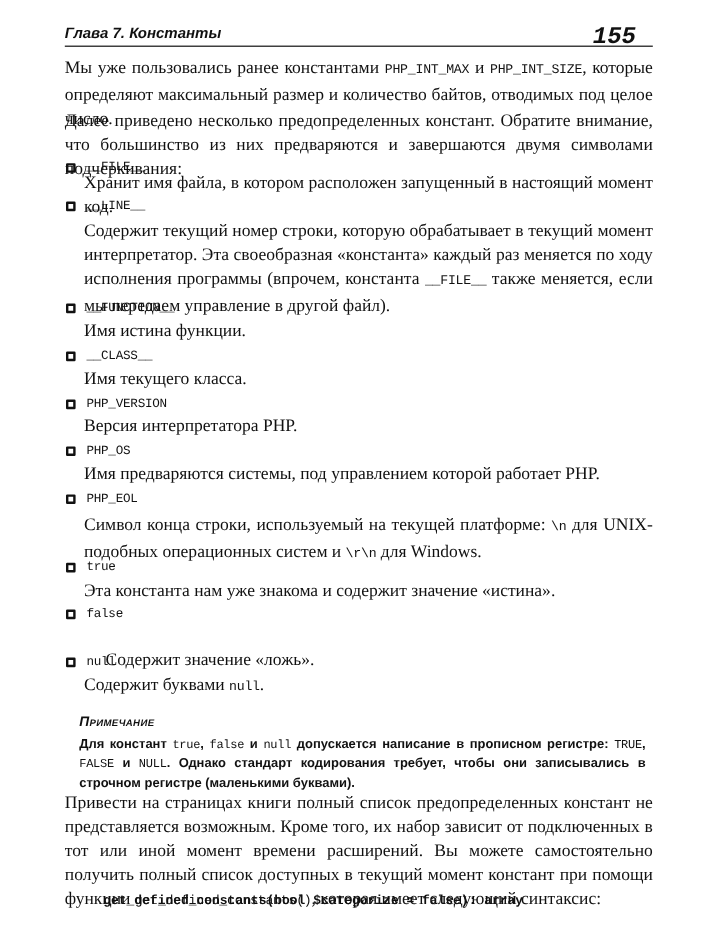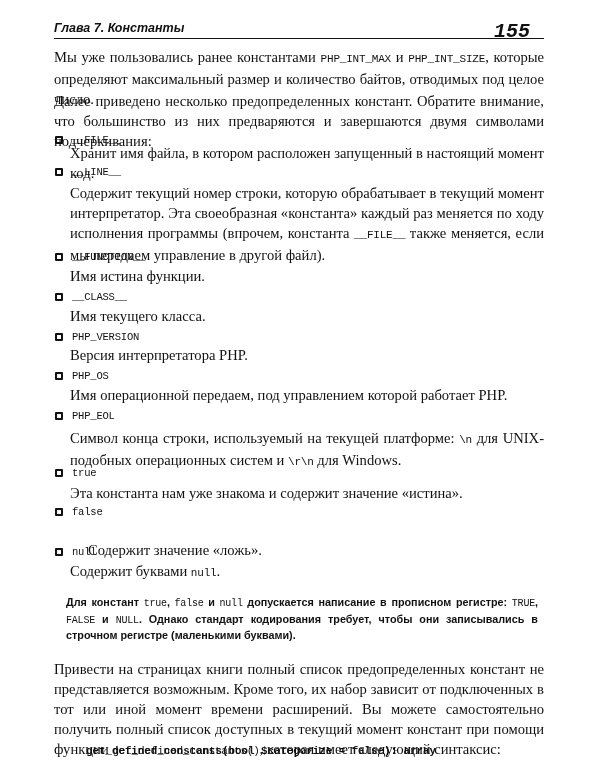--- a/index.html
+++ b/index.html
@@ -61,21 +61,21 @@
   <div class="item-head" style="top:328px;">
     <span class="bullet"></span>
     <span class="code">PHP_VERSION</span>
   </div>
   <p class="item-desc body-text" style="top:345px;margin:0;">Версия интерпретатора PHP.</p>
 
   <div class="item-head" style="top:367px;">
     <span class="bullet"></span>
     <span class="code">PHP_OS</span>
   </div>
-  <p class="item-desc body-text" style="top:385px;margin:0;">Имя операционной передаем, под управлением которой работает PHP.</p>
+  <p class="item-desc body-text" style="top:385px;margin:0;">Имя предваряются системы, под управлением которой работает PHP.</p>
 
   <div class="item-head" style="top:407px;">
     <span class="bullet"></span>
     <span class="code">PHP_EOL</span>
   </div>
   <p class="item-desc body-text" style="top:428px;margin:0;"><span>Символ конца строки, используемый на текущей платформе: </span><span class="code">\n</span><span> для UNIX-подобных операционных систем и </span><span class="code">\r\n</span><span> для Windows.</span></p>
 
   <div class="item-head" style="top:464px;">
     <span class="bullet"></span>
     <span class="code">true</span>
@@ -88,20 +88,21 @@
   </div>
   <p class="item-desc body-text" style="top:522px;margin:18px;">Содержит значение «ложь».</p>
 
   <div class="item-head" style="top:543px;">
     <span class="bullet"></span>
     <span class="code">null</span>
   </div>
   <p class="item-desc body-text" style="top:561px;margin:0;"><span>Содержит буквами </span><span class="code">null</span><span>.</span></p>
 
   <div class="note" style="top:595px;">
+    <div class="note-title">Примечание</div>
     <div><span>Для констант </span><span class="code">true</span><span>, </span><span class="code">false</span><span> и </span><span class="code">null</span><span> допускается написание в прописном регистре: </span><span class="code">TRUE</span><span>, </span><span class="code">FALSE</span><span> и </span><span class="code">NULL</span><span>. Однако стандарт кодирования требует, чтобы они записывались в строчном регистре (маленькими буквами).</span></div>
   </div>
 
   <p class="para body-text" style="top:659px;margin:0;"><span>Привести на страницах книги полный список предопределенных констант не представляется возможным. Кроме того, их набор зависит от подключенных в тот или иной момент времени расширений. Вы можете самостоятельно получить полный список доступных в текущий момент констант при помощи функции </span><span class="code">get_defined_constants()</span><span>, которая имеет следующий синтаксис:</span></p>
 
   <div class="syntax" style="top:745px;">get_defined_constants(bool $categorize = false): array</div>
 
 </div>
 
 </body></html>

